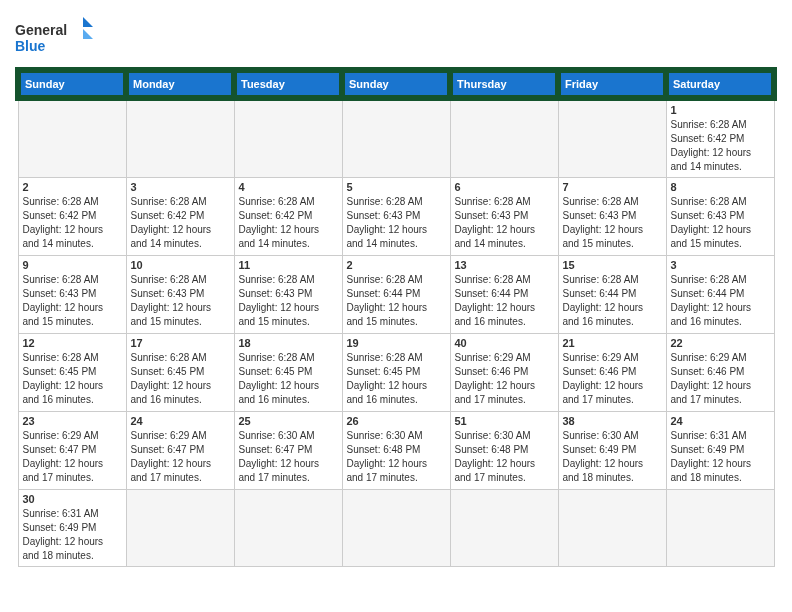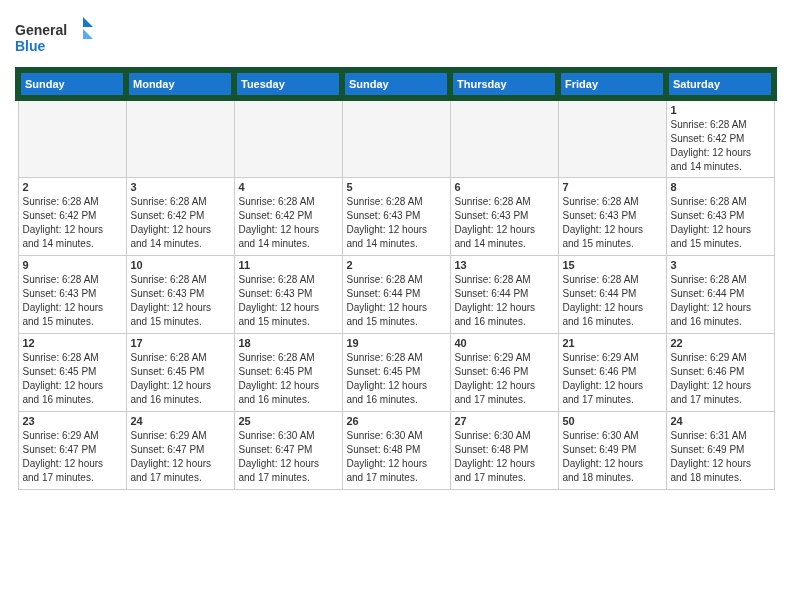--- a/index.html
+++ b/index.html
@@ -309,36 +309,51 @@
 and 17 minutes.</div>
           </td>
           <td>
             <span class="day-num">26</span>
             <div class="day-info" style="white-space: pre-line;">Sunrise: 6:30 AM
 Sunset: 6:48 PM
 Daylight: 12 hours
 and 17 minutes.</div>
           </td>
           <td>
-            <span class="day-num">27</span>
+            <span class="day-num">51</span>
             <div class="day-info" style="white-space: pre-line;">Sunrise: 6:30 AM
 Sunset: 6:48 PM
 Daylight: 12 hours
 and 17 minutes.</div>
           </td>
           <td>
-            <span class="day-num">50</span>
+            <span class="day-num">38</span>
             <div class="day-info" style="white-space: pre-line;">Sunrise: 6:30 AM
 Sunset: 6:49 PM
 Daylight: 12 hours
 and 18 minutes.</div>
           </td>
           <td>
             <span class="day-num">24</span>
             <div class="day-info" style="white-space: pre-line;">Sunrise: 6:31 AM
 Sunset: 6:49 PM
 Daylight: 12 hours
 and 18 minutes.</div>
           </td>
+        </tr>
+        <tr>
+          <td class="last-row">
+            <span class="day-num">30</span>
+            <div class="day-info" style="white-space: pre-line;">Sunrise: 6:31 AM
+Sunset: 6:49 PM
+Daylight: 12 hours
+and 18 minutes.</div>
+          </td>
+          <td class="empty last-row"></td>
+          <td class="empty last-row"></td>
+          <td class="empty last-row"></td>
+          <td class="empty last-row"></td>
+          <td class="empty last-row"></td>
+          <td class="empty last-row"></td>
         </tr>
       </tbody>
   </table>
 </div>
 
 </body></html>

